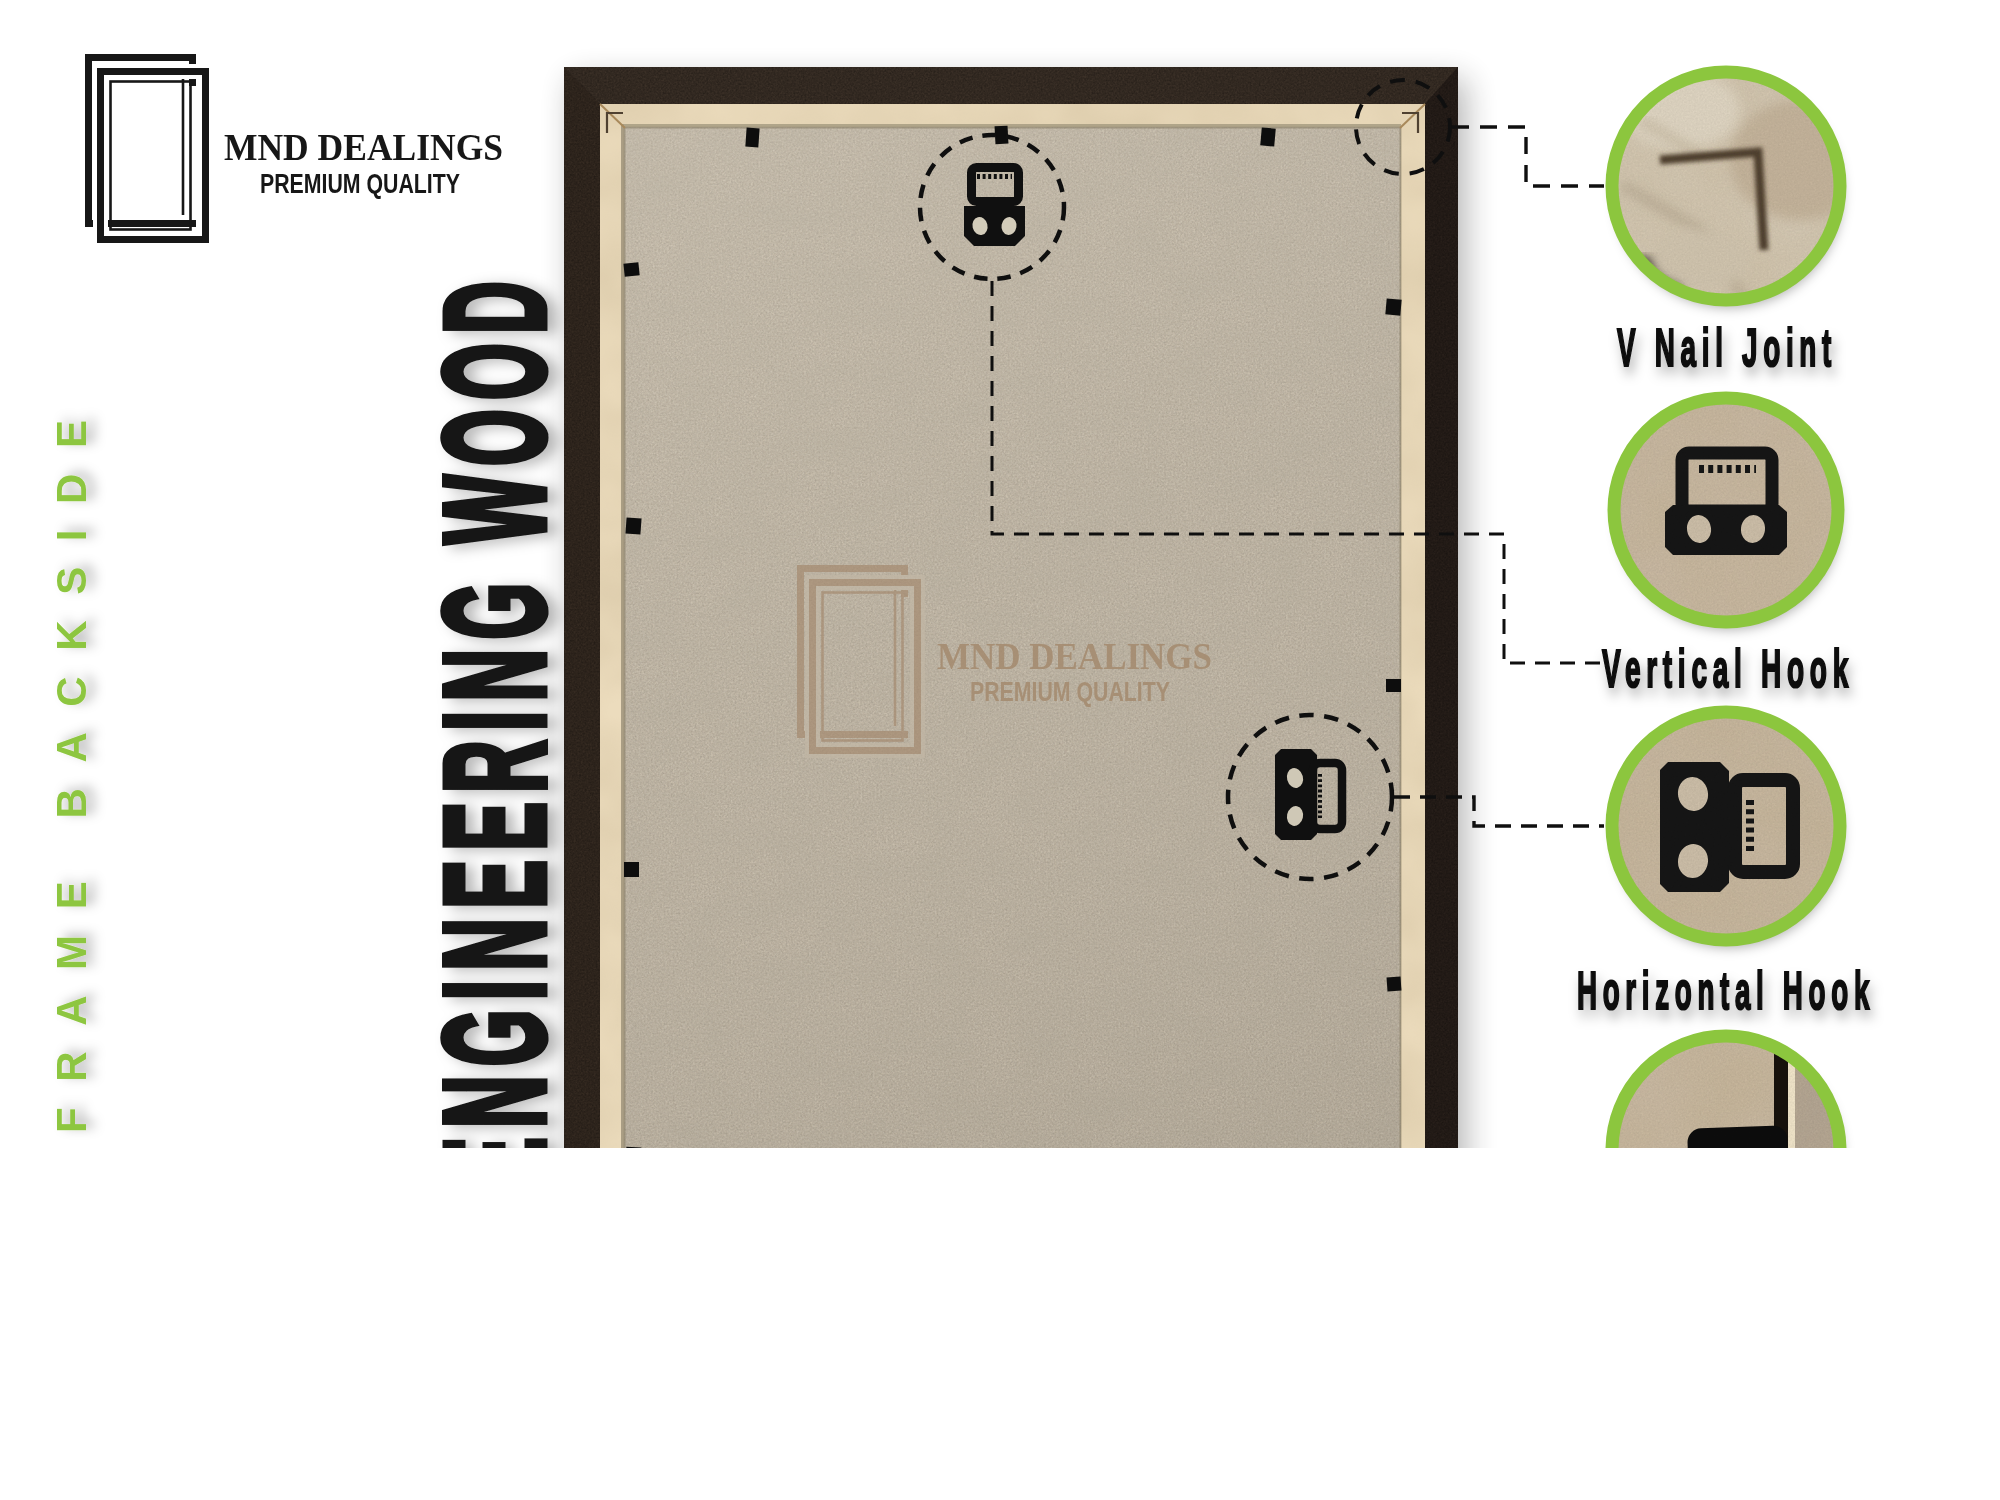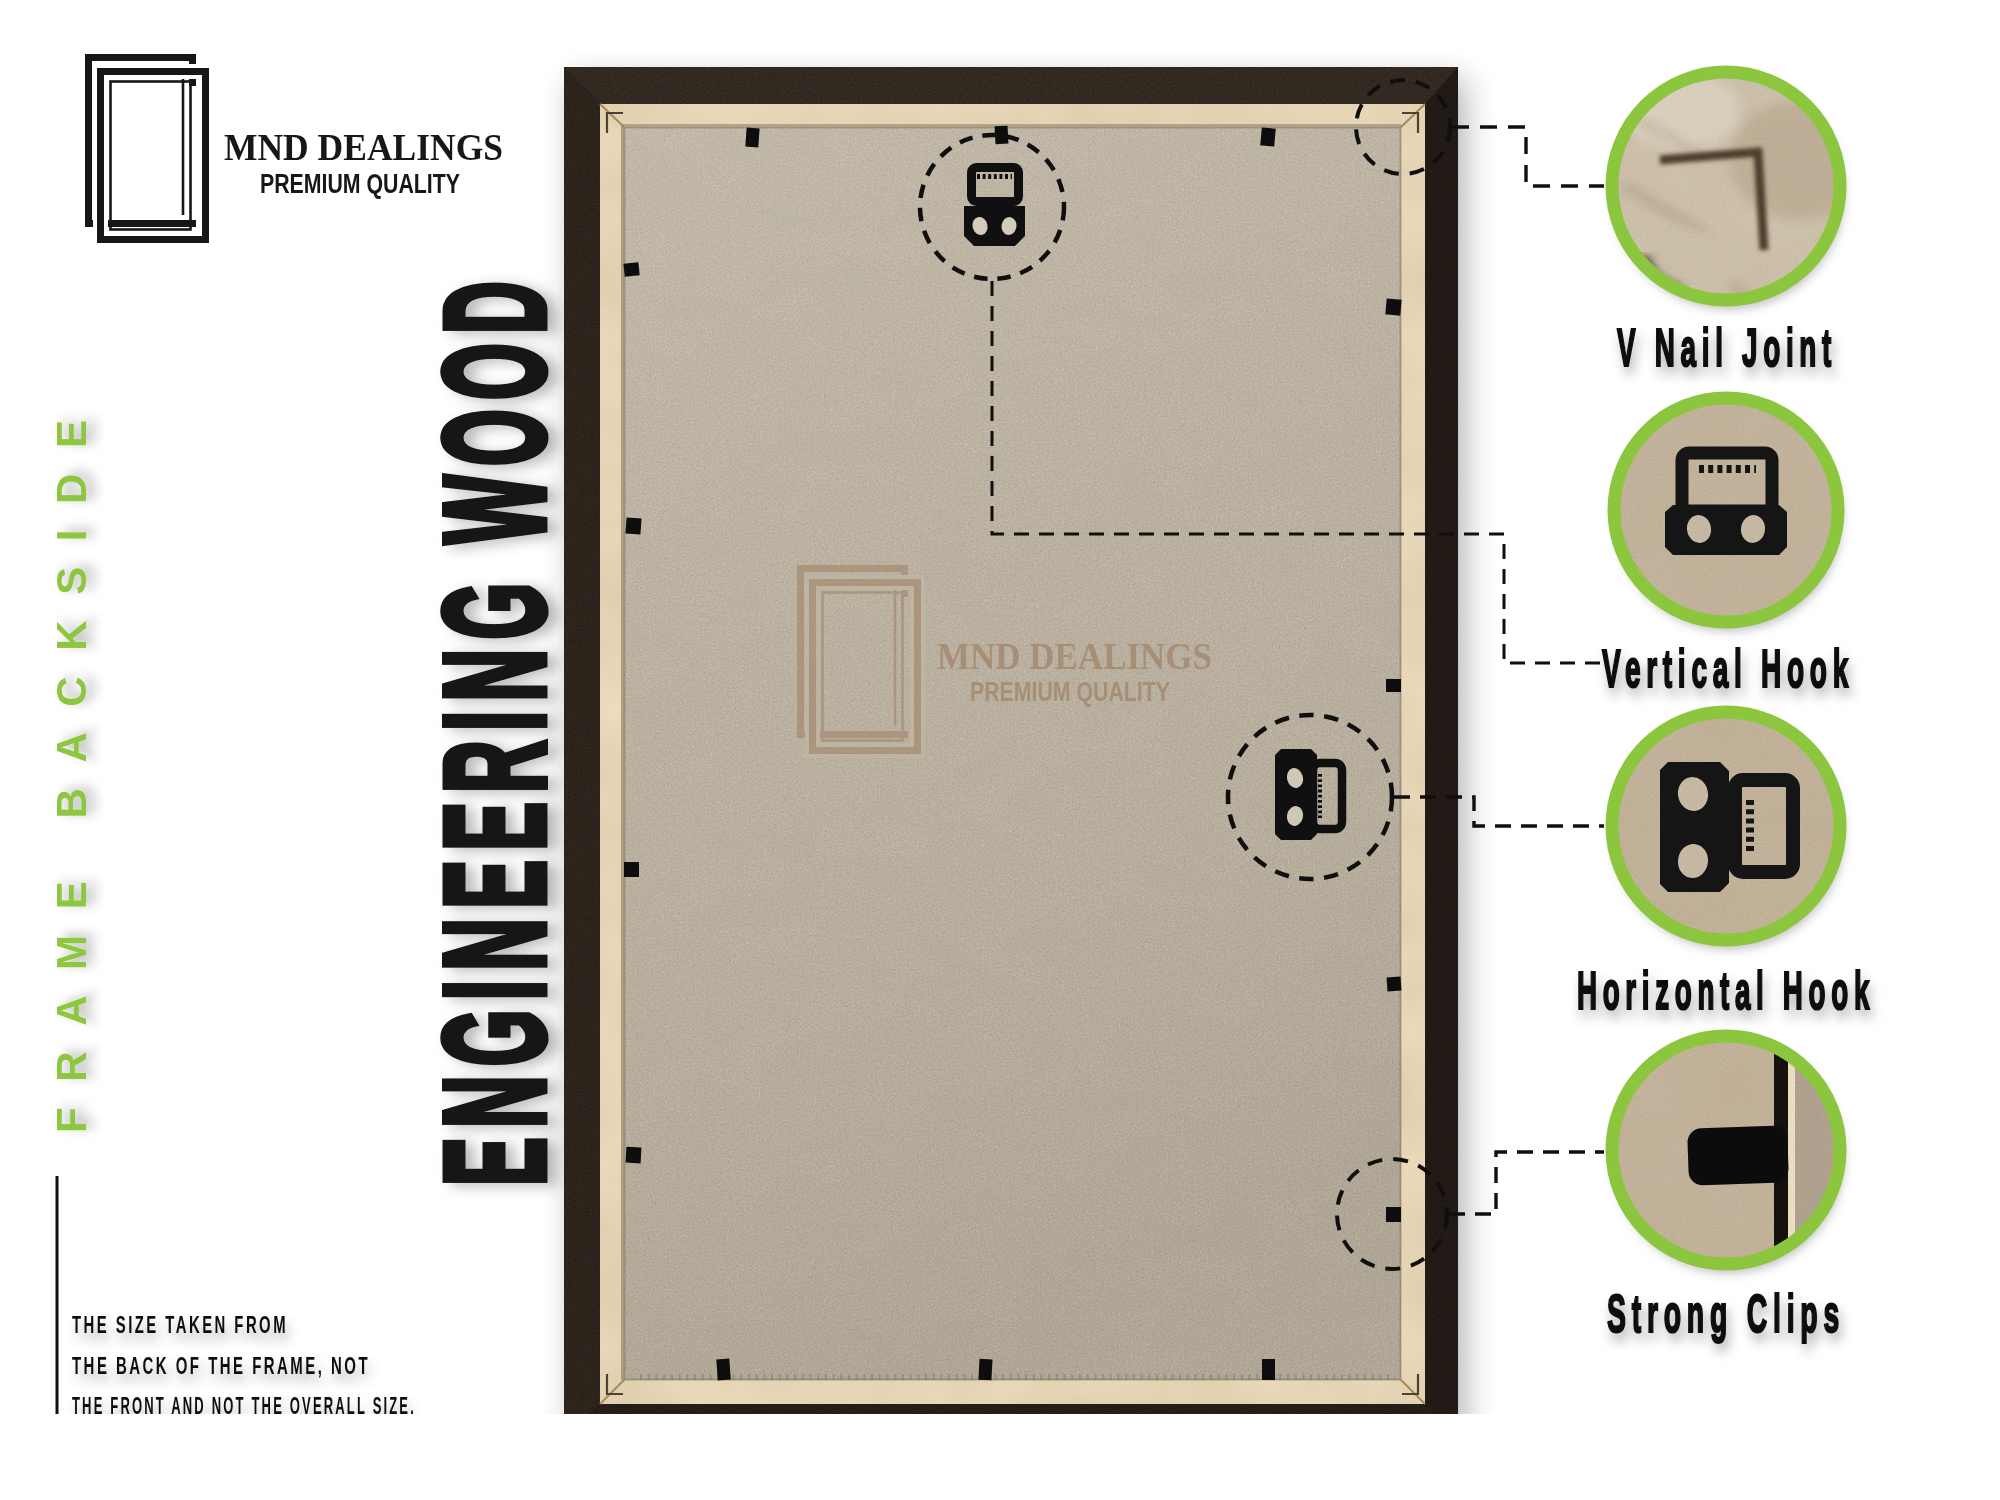--- a/index.html
+++ b/index.html
@@ -1,16 +1,16 @@
 <!DOCTYPE html>
 <html><head>
 <meta charset="utf-8">
 <style>
   html,body{margin:0;padding:0;background:#fff;}
-  .page{position:relative;width:2000px;height:1414px;background:#ec4899;overflow:hidden;
+  .page{position:relative;width:2000px;height:1148px;background:#ec4899;overflow:hidden;
         font-family:"Liberation Sans", sans-serif;}
 </style>
 </head>
 <body>
 <div class="page">
 <svg width="2000" height="1500" viewBox="0 0 2000 1500" xmlns="http://www.w3.org/2000/svg">
 <defs>
   <filter id="darkNoise" x="0%" y="0%" width="100%" height="100%">
     <feTurbulence type="fractalNoise" baseFrequency="0.55" numOctaves="2" seed="7" stitchTiles="stitch"></feTurbulence>
     <feColorMatrix type="matrix" values="0 0 0 0 0  0 0 0 0 0  0 0 0 0 0  0.9 0.9 0.9 0 -0.9"></feColorMatrix>

